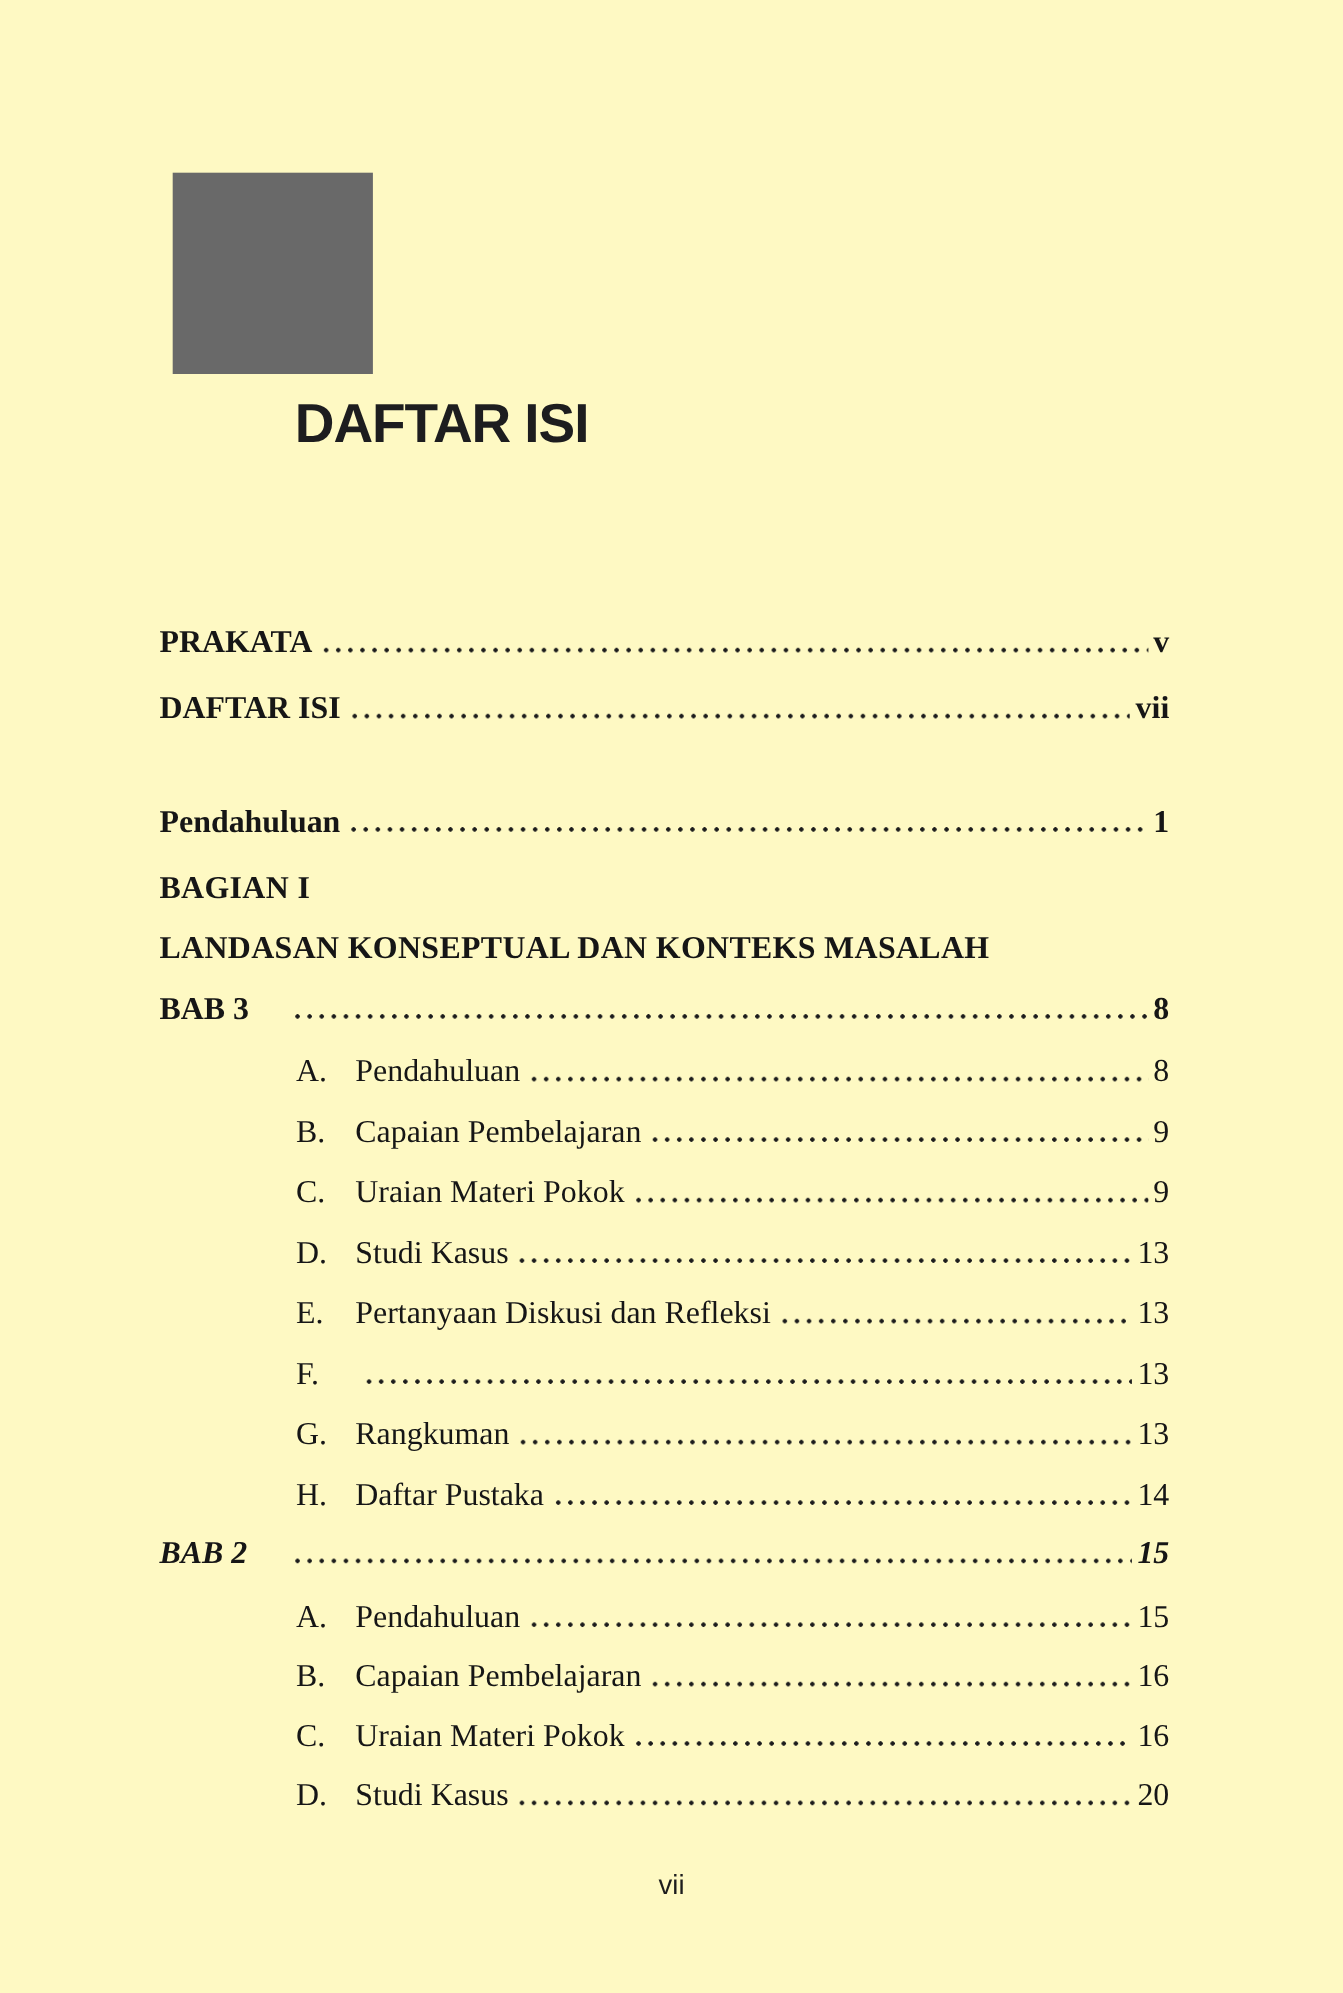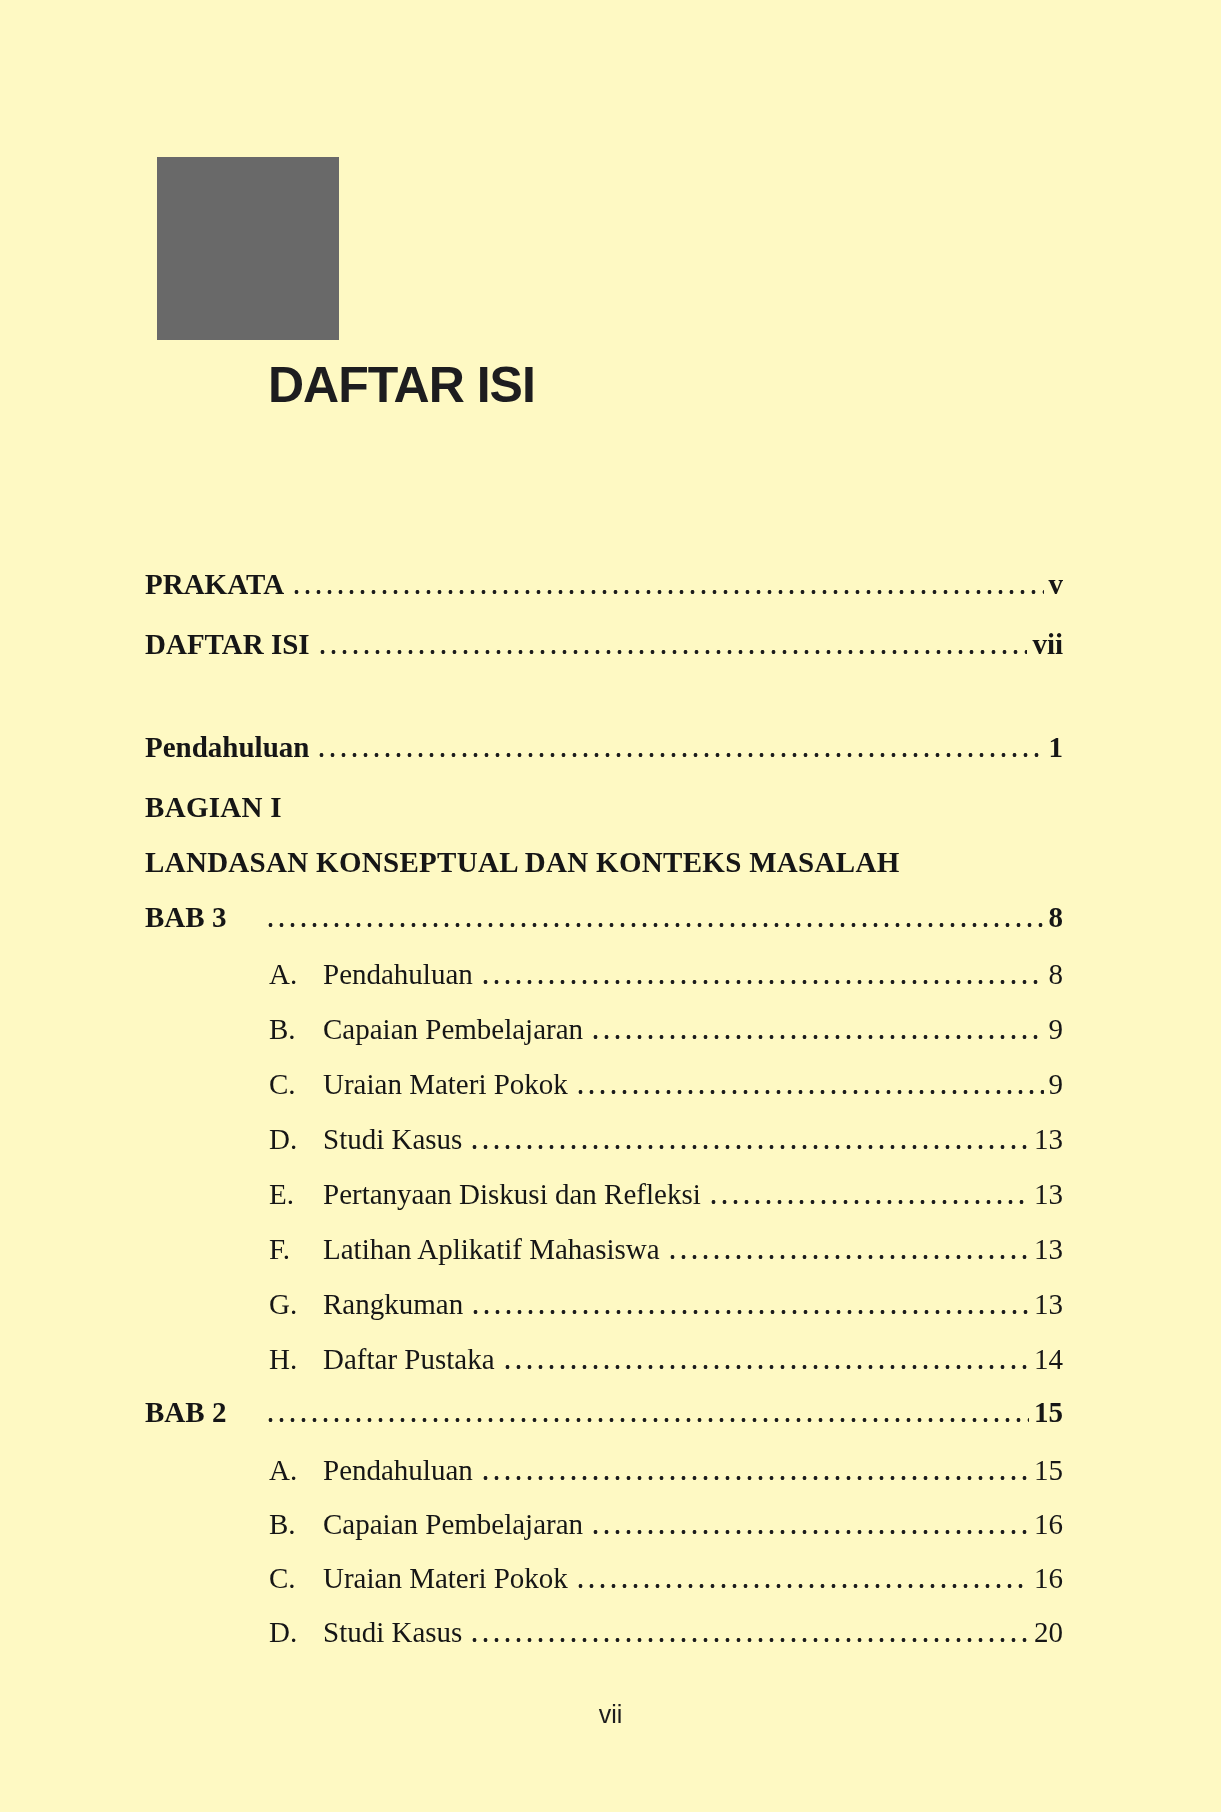--- a/index.html
+++ b/index.html
@@ -90,21 +90,21 @@
     text-align: center;
     font-family: "Liberation Sans", sans-serif;
     font-size: 25px;
     color: #1d1d1d;
   }
   
   .m-a { margin-top: 24px; }
   .m-b { margin-top: 67px; }
   .m-c { margin-top: 19px; }
   .m-d { margin-top: 21px; }
-  .m-e { margin-top: 17px; }
+  .m-e { margin-top: 17px; font-style: italic; }
   .m-f { margin-top: 22px; }
   .m-g { margin-top: 18px; }
 </style>
 </head>
 <body>
 
 <div class="page" style="color: rgb(22, 22, 22);">
 
   <div class="logo-square" style="background: rgb(105, 105, 105);"></div>
 
@@ -174,21 +174,20 @@
 
     <div class="row sub m-c">
       <span class="letter">E.</span>
       <span class="label">Pertanyaan Diskusi dan Refleksi</span>
       <span class="dots"></span>
       <span class="pagenum">13</span>
     </div>
 
     <div class="row sub m-c">
       <span class="letter">F.</span>
-      <span class="label">Latihan Aplikatif Mahasiswa</span>
       <span class="dots"></span>
       <span class="pagenum">13</span>
     </div>
 
     <div class="row sub m-c">
       <span class="letter">G.</span>
       <span class="label">Rangkuman</span>
       <span class="dots"></span>
       <span class="pagenum">13</span>
     </div>

